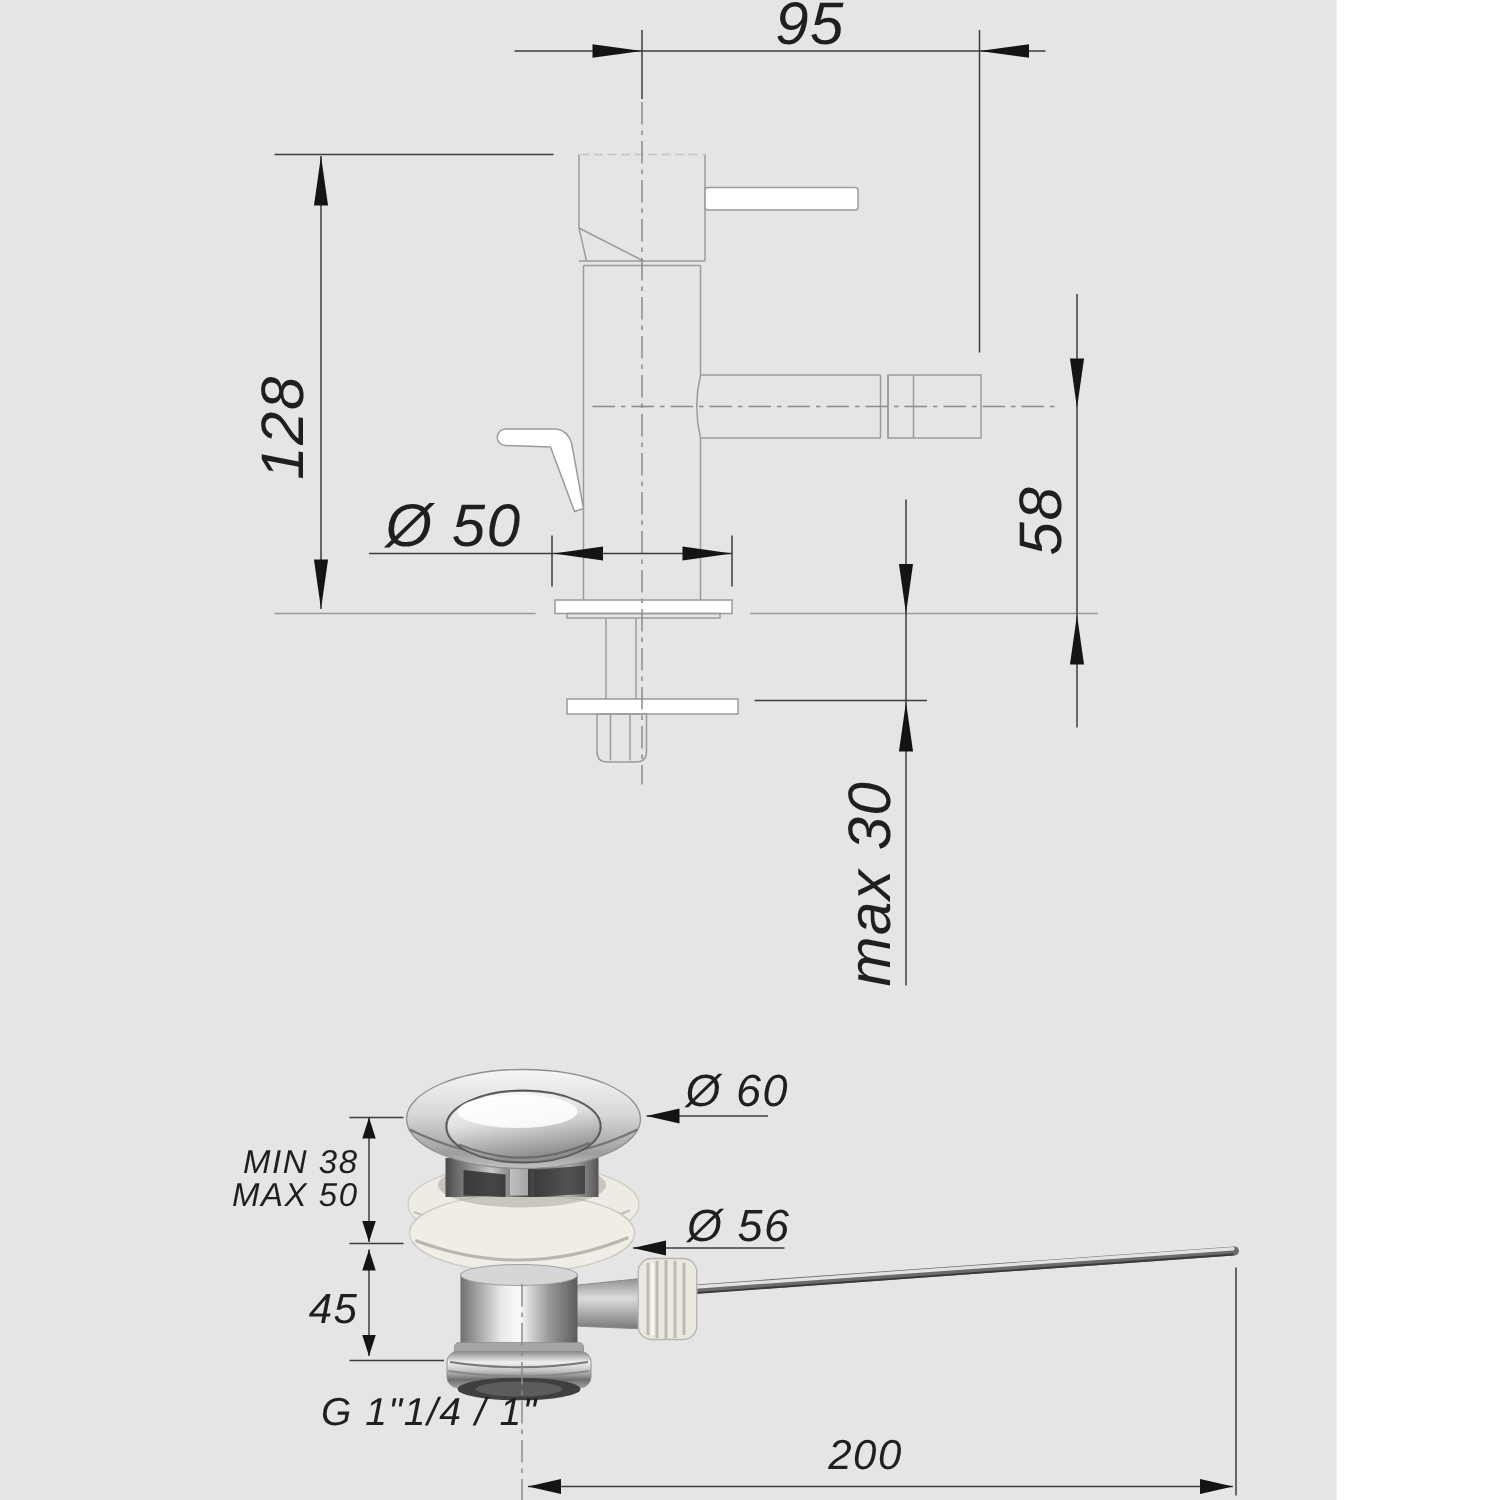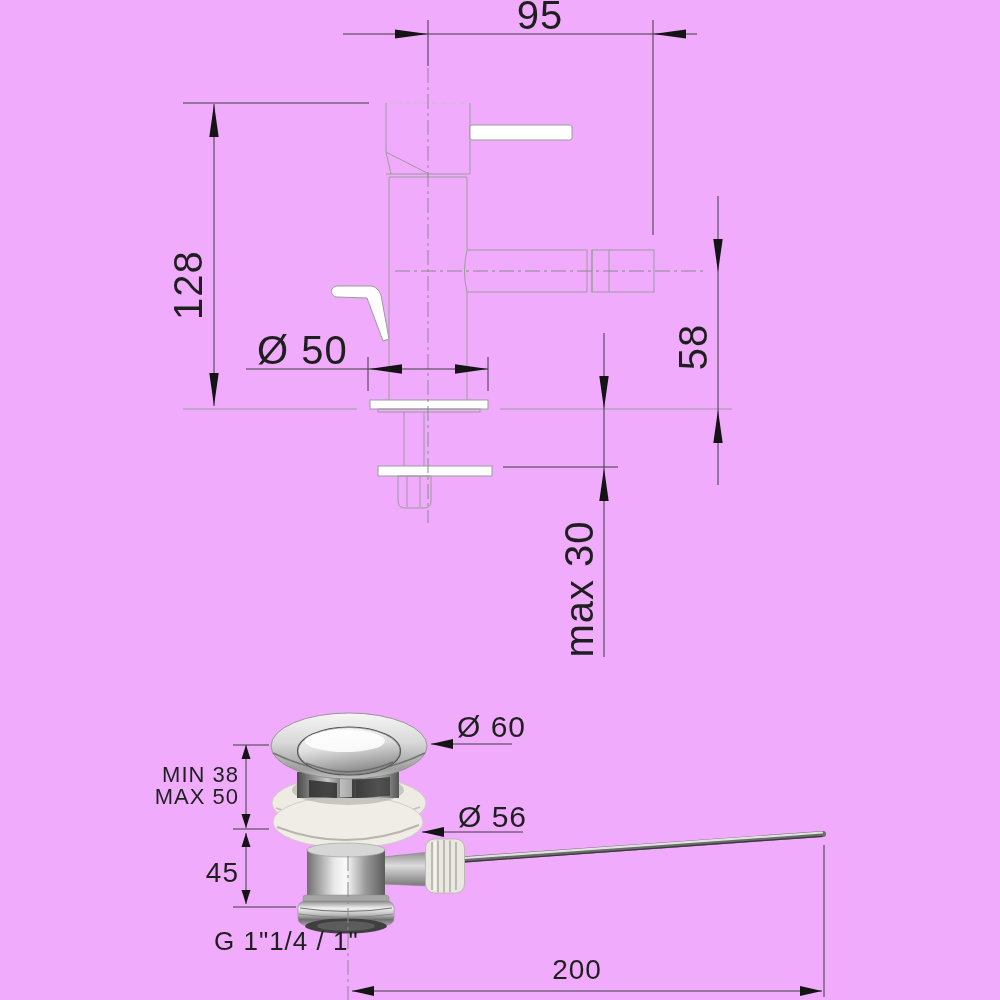--- a/index.html
+++ b/index.html
@@ -1,22 +1,23 @@
 <!DOCTYPE html>
 <html><head>
 <meta charset="utf-8">
 <style>
   html, body { margin: 0; padding: 0; background: #ffffff; }
   .canvas {
     position: relative;
-    width: 1000px;
+    width: 891px;
     height: 1000px;
-    background: #f0abfc;
+    background: #e5e5e5;
     font-family: "Liberation Sans", sans-serif;
     overflow: hidden;
+    font-style: italic;
   }
   svg text {
     font-family: "Liberation Sans", sans-serif;
     fill: #1f1f1f;
     letter-spacing: 1px;
   }
   .dim-text-lg { font-size: 40px; }
   .dim-text-md { font-size: 30px; }
   .dim-text-sm { font-size: 22px; }
   .dim-text-45 { font-size: 28px; }

